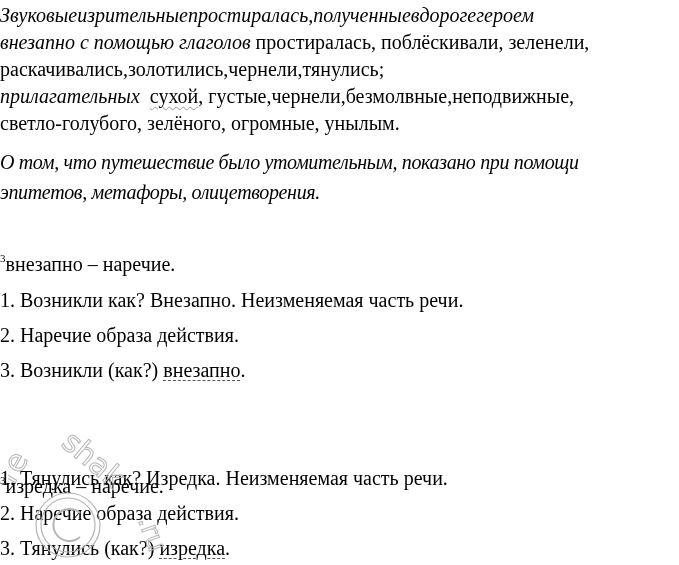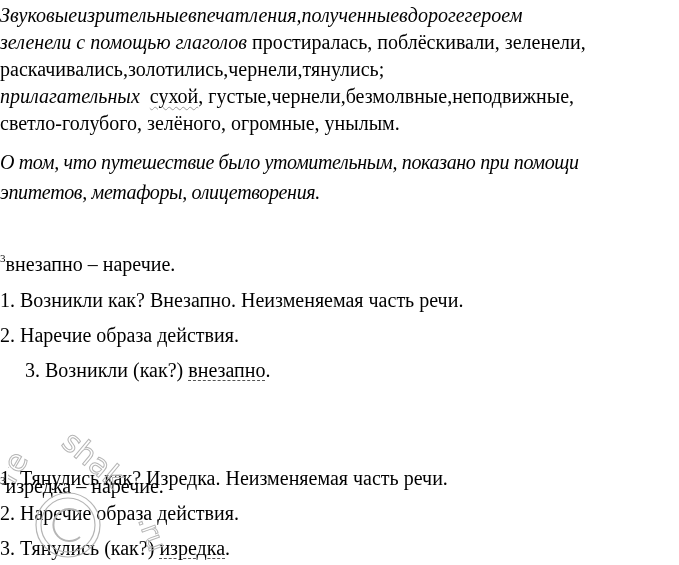--- a/index.html
+++ b/index.html
@@ -61,29 +61,29 @@
   </style>
 </head>
 <body>
 
 <div class="doc">
 
   <div class="line justify it" style="top:3px;">
     <span>Звуковые</span>
     <span>и</span>
     <span>зрительные</span>
-    <span>впечатления,</span>
+    <span>простиралась,</span>
     <span>полученные</span>
     <span>в</span>
     <span>дороге</span>
     <span>героем</span>
   </div>
 
   <div class="line" style="top:30px; width:676px;">
-    <span class="it">зеленели с помощью глаголов</span>
+    <span class="it">внезапно с помощью глаголов</span>
     <span>простиралась, поблёскивали, зеленели,</span>
   </div>
 
   <div class="line justify" style="top:57px;">
     <span>раскачивались,</span>
     <span>золотились,</span>
     <span>чернели,</span>
     <span>тянулись;</span>
   </div>
 
@@ -97,21 +97,21 @@
   <div class="line" style="top:111px;">светло-голубого, зелёного, огромные, унылым.</div>
 
   <div class="line it" style="top:150px; letter-spacing:-0.35px;">О том, что путешествие было утомительным, показано при помощи</div>
   <div class="line it" style="top:180px; letter-spacing:-0.35px;">эпитетов, метафоры, олицетворения.</div>
 
   <div class="line" style="top:252px;">
     <sup>3</sup><span>внезапно – наречие.</span>
   </div>
   <div class="line" style="top:288px;">1. Возникли как? Внезапно. Неизменяемая часть речи.</div>
   <div class="line" style="top:323px;">2. Наречие образа действия.</div>
-  <div class="line" style="top:358px;padding-left:25px;">
+  <div class="line" style="top:358px;">
     <span>3. Возникли (как?) </span><span class="dotted">внезапно</span><span>.</span>
   </div>
 
   <div class="line" style="top:430px;margin-top:44px;">
     <sup>3</sup><span>изредка – наречие.</span>
   </div>
   <div class="line" style="top:466px;">1. Тянулись как? Изредка. Неизменяемая часть речи.</div>
   <div class="line" style="top:501px;">2. Наречие образа действия.</div>
   <div class="line" style="top:536px;">
     <span>3. Тянулись (как?) </span><span class="dotted">изредка</span><span>.</span>

